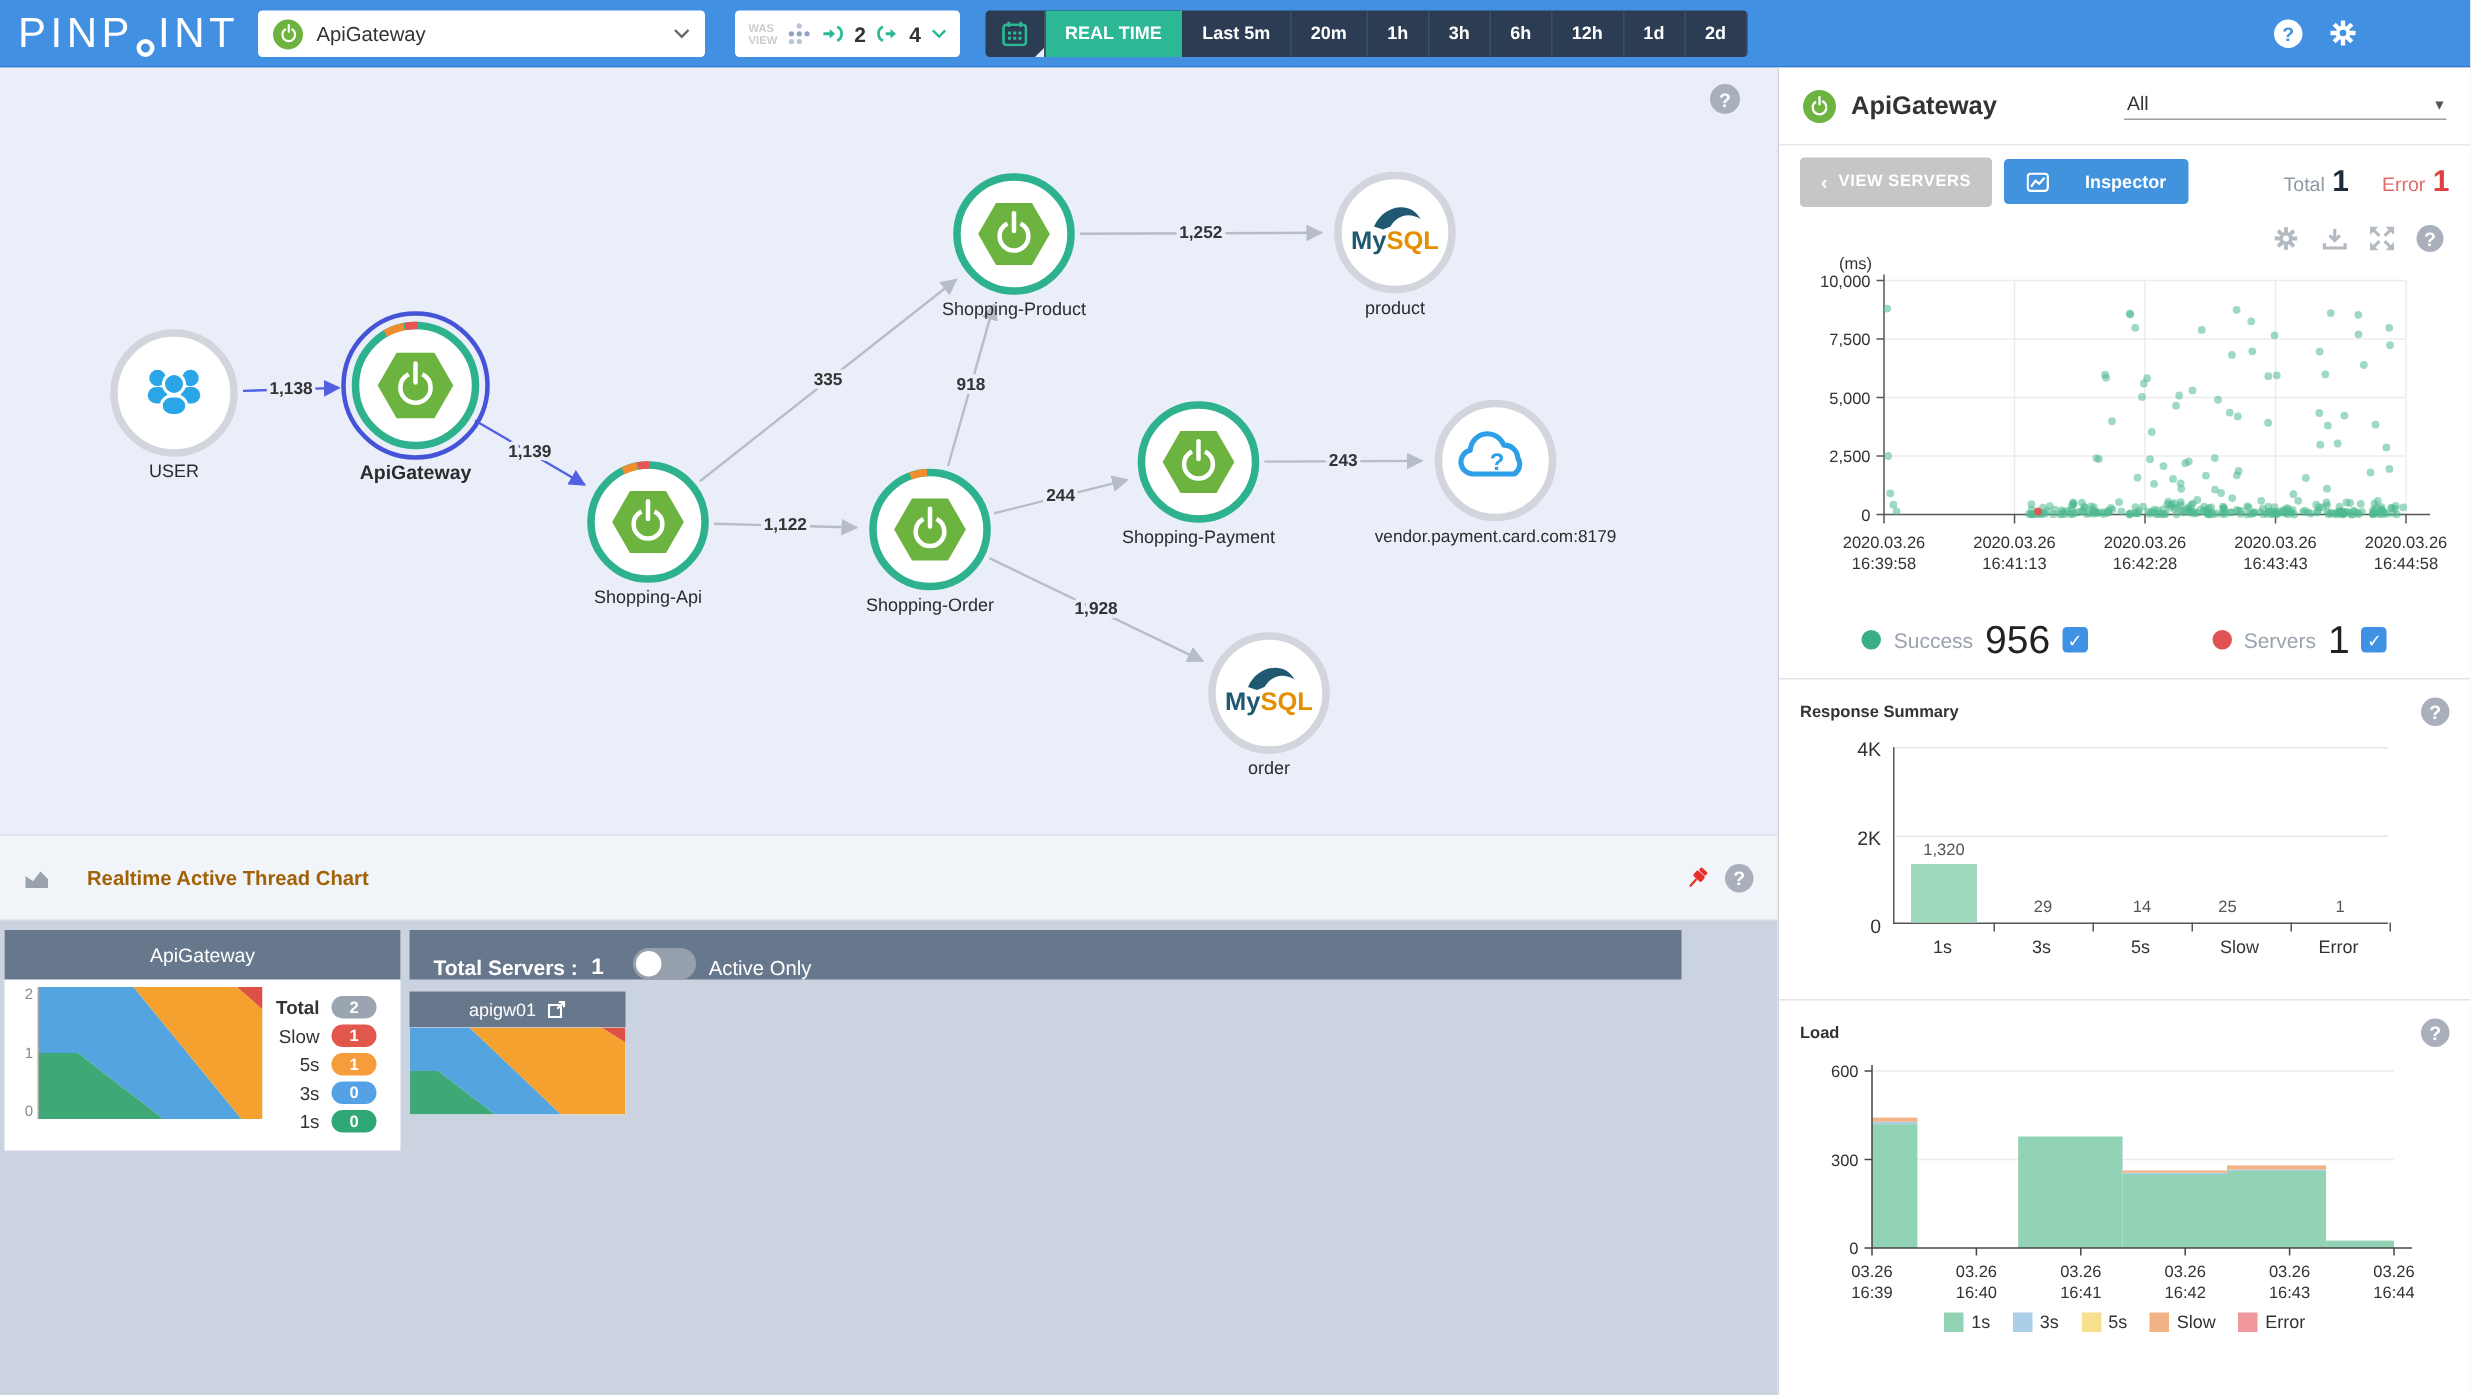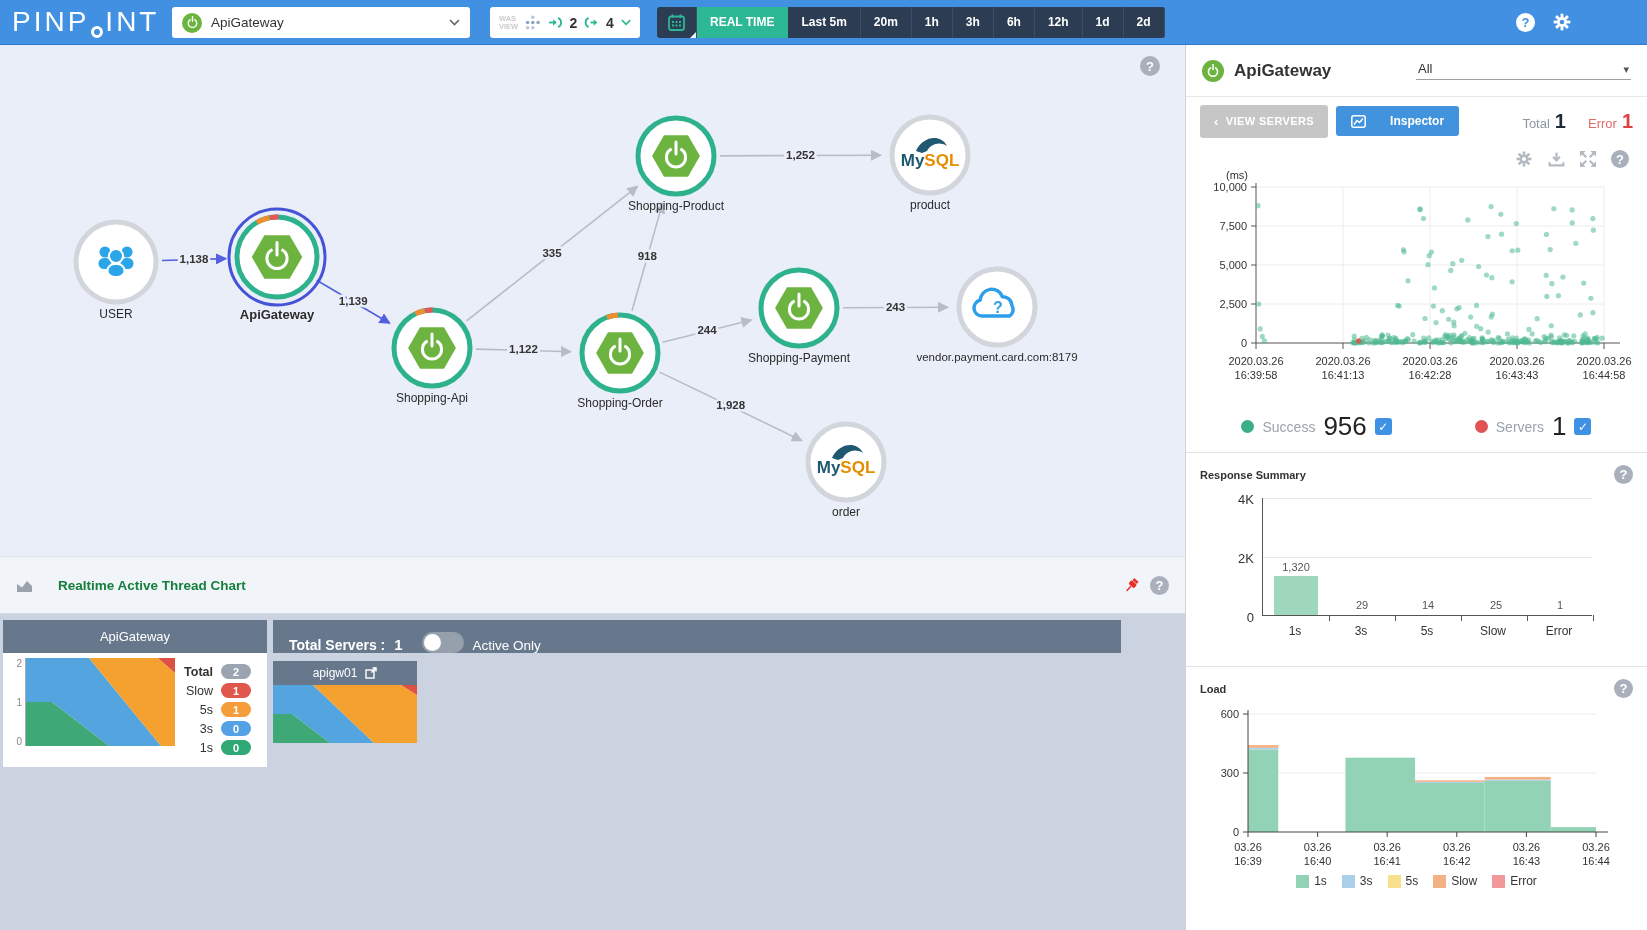--- a/index.html
+++ b/index.html
@@ -32,21 +32,21 @@
   .map-area { position:absolute; top:45px; left:0; width:1185px; height:511px; background:#e9eef8; }
   .map-help { position:absolute; left:1140px; top:11px; }
   .help-badge { width:20px; height:20px; border-radius:50%; background:#a9b0bb; color:#fff; font-weight:bold; font-size:13px;
                 display:flex; align-items:center; justify-content:center; cursor:pointer; }
   .map-area svg text { user-select:none; }
 
   
   .bp { position:absolute; top:556px; left:0; width:1185px; height:374px; }
   .bp-header { height:58px; background:#f1f4f8; border-bottom:1px solid #d6dae2; border-top:1px solid #dde1e9;
                display:flex; align-items:center; padding:0 16px; gap:10px; }
-  .bp-title { font-size:13.5px; font-weight:bold; color:#15803d;padding-left:15px; }
+  .bp-title { font-size:13.5px; font-weight:bold; color:#a16207;padding-left:15px; }
   .bp-header .spacer { flex:1; }
   .bp-content { height:316px; background:#ccd3e0; padding:6px 0 0 3px; display:flex; gap:6px; align-items:flex-start; }
   .slate { background:#68788c; color:#fff; }
   .tp-left { width:264px; background:#fff; }
   .tp-left-header { height:33px; display:flex; align-items:center; justify-content:center; font-size:13px; color:#fff; }
   .tp-left-body { display:flex; padding:5px 4px 8px 6px; }
   .tp-yaxis { width:16px; display:flex; flex-direction:column; justify-content:space-between; align-items:flex-end;
               font-size:10px; color:#888; padding:0 3px 12px 0; }
   .tp-legend { flex:1; padding:2px 12px 0 6px; }
   .tp-leg-row { display:flex; justify-content:flex-end; align-items:center; gap:8px; margin:4px 0; font-size:12.5px; color:#333; }
@@ -837,21 +837,21 @@
           <div id="resp-plot">
             <div class="grid-h" style="top: 0px;"></div>
             <div class="grid-h" style="top: 59px;"></div>
             <div class="resp-bar" style="left: 11px; width: 44px; height: 39px;"></div>
             <span class="resp-val" style="left: 33px; bottom: 42px;">1,320</span>
             <span class="resp-tick" style="left: 66px;"></span>
             <span class="resp-val" style="left: 99px; bottom: 4px;">29</span>
             <span class="resp-tick" style="left: 132px;"></span>
             <span class="resp-val" style="left: 165px; bottom: 4px;">14</span>
             <span class="resp-tick" style="left: 198px;"></span>
-            <span class="resp-val" style="left: 233px; bottom: 4px;">25</span>
+            <span class="resp-val" style="left: 222px; bottom: 4px;">25</span>
             <span class="resp-tick" style="left: 264px;"></span>
             <span class="resp-val" style="left: 297px; bottom: 4px;">1</span>
             <span class="resp-tick" style="left: 330px;"></span>
           </div>
           <span class="ylab" style="top: 2px;">4K</span>
           <span class="ylab" style="top: 61px;">2K</span>
           <span class="ylab" style="top: 120px;">0</span>
           <span class="resp-cat" style="left: 81px;">1s</span>
           <span class="resp-cat" style="left: 147px;">3s</span>
           <span class="resp-cat" style="left: 213px;">5s</span>

